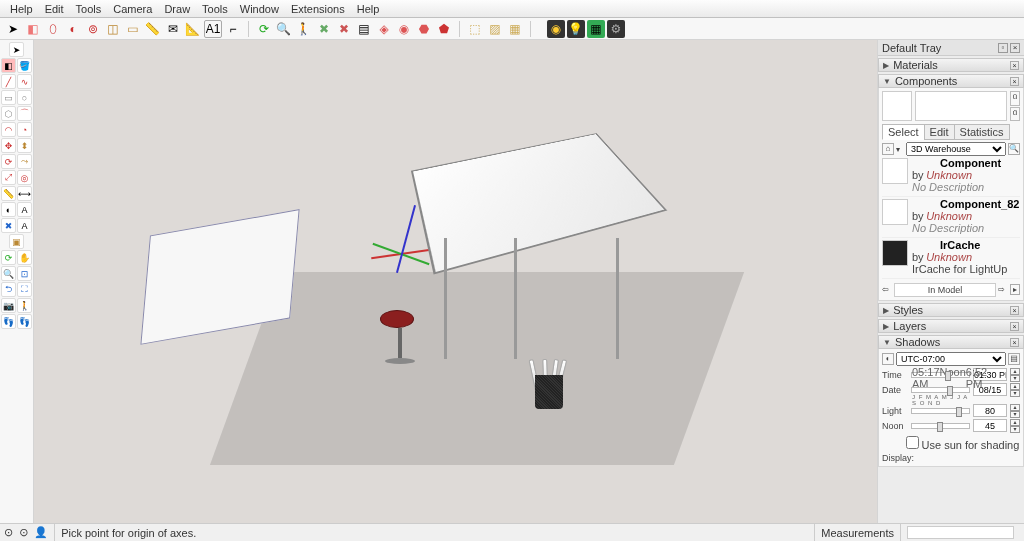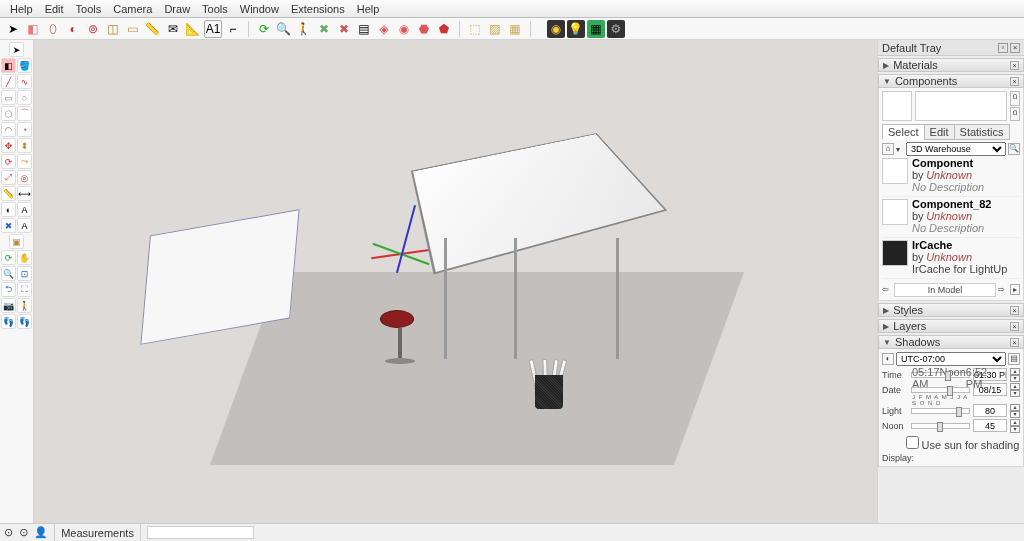--- a/index.html
+++ b/index.html
@@ -25,21 +25,21 @@
   .panel-body { background:#f8f8f8; border:1px solid #d6d6d6; border-top:none; padding:3px; font-size:9px; color:#444;}
   .comp-preview { width:30px; height:30px; background:#fff; border:1px solid #ccc; display:inline-block;}
   .comp-tabs { display:flex; margin-top:3px; font-size:9px;}
   .comp-tab { border:1px solid #bbb; padding:1px 5px; background:#eee; margin-right:-1px;}
   .comp-tab.active { background:#fff; border-bottom-color:#fff;}
   .comp-search { display:flex; align-items:center; gap:2px; margin-top:2px;}
   .comp-search select { flex:1; font-size:9px; height:14px;}
   .comp-item { display:flex; gap:4px; padding:2px 0; border-bottom:1px solid #eee;}
   .comp-item .thumb { width:26px; height:26px; background:#fff; border:1px solid #ccc;}
   .comp-item .meta { font-size:9px; line-height:11px;}
-  .comp-item .meta b { color:#000;}
+  .comp-item .meta b { color:#000;margin-left:28px;}
   .inmodel { text-align:center; background:#fff; border:1px solid #ccc; font-size:9px; padding:1px; margin-top:2px;}
   .shadow-body label { font-size:9px; color:#444;}
   .shadow-row { display:flex; align-items:center; gap:3px; margin:2px 0;}
   .shadow-row .lbl { width:26px; font-size:9px;}
   .shadow-row .slider { flex:1; height:6px; background:#fff; border:1px solid #bbb; position:relative;}
   .shadow-row .slider .knob { position:absolute; top:-2px; width:6px; height:10px; background:#ddd; border:1px solid #888;}
   .shadow-row input[type=text] { width:34px; font-size:9px; height:13px; text-align:center; border:1px solid #bbb;}
   .shadow-row .stepper { width:10px; height:13px; display:flex; flex-direction:column;}
   .shadow-row .stepper div { flex:1; border:1px solid #999; font-size:6px; text-align:center; line-height:5px;}
   .display-box { margin:3px 0 3px 20px;}
@@ -355,19 +355,22 @@
       <div style="font-size:9px">Display:</div>
     </div>
 
   </div>
 </div>
 
 <div class="statusbar">
   <span style="margin-right:6px">⊙</span>
   <span style="margin-right:6px">⊙</span>
   <span style="margin-right:6px">👤</span>
+  <div class="sec" style="flex:1">
+      <span>Pick point for origin of axes.</span>
+    </div>
   <div class="sec">
       <span>Measurements</span>
     </div>
   <div class="sec" style="width:120px">
       <input type="text" style="width: 100%; font-size: 10px; border: 1px solid rgb(204, 204, 204); height: 13px;">
     </div>
 </div>
 
 </body></html>

